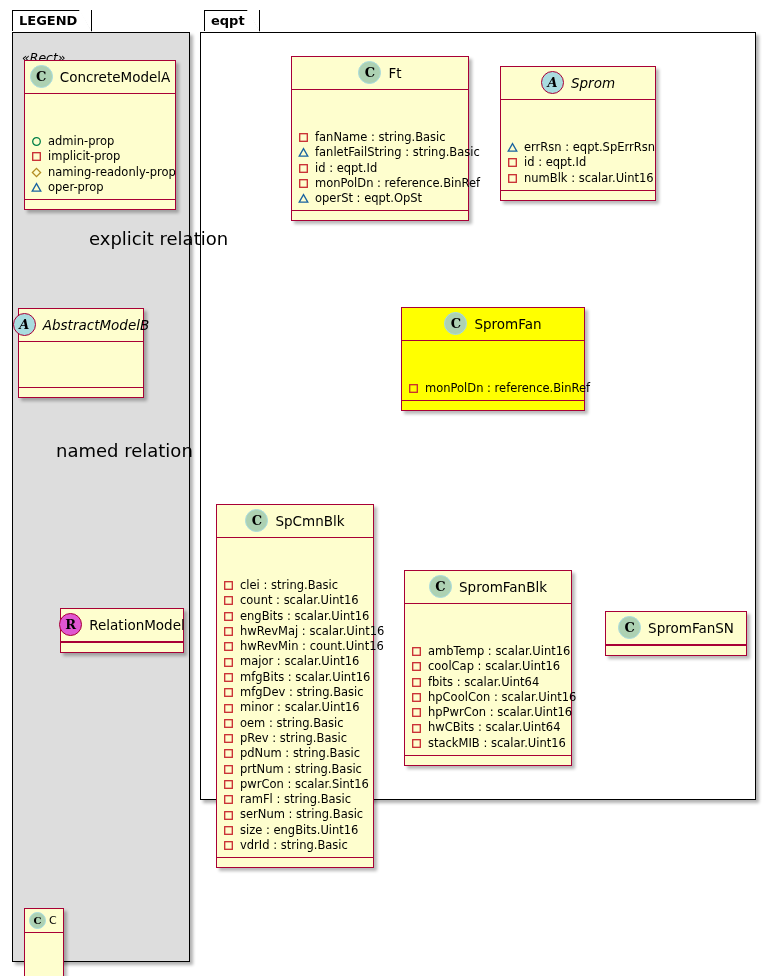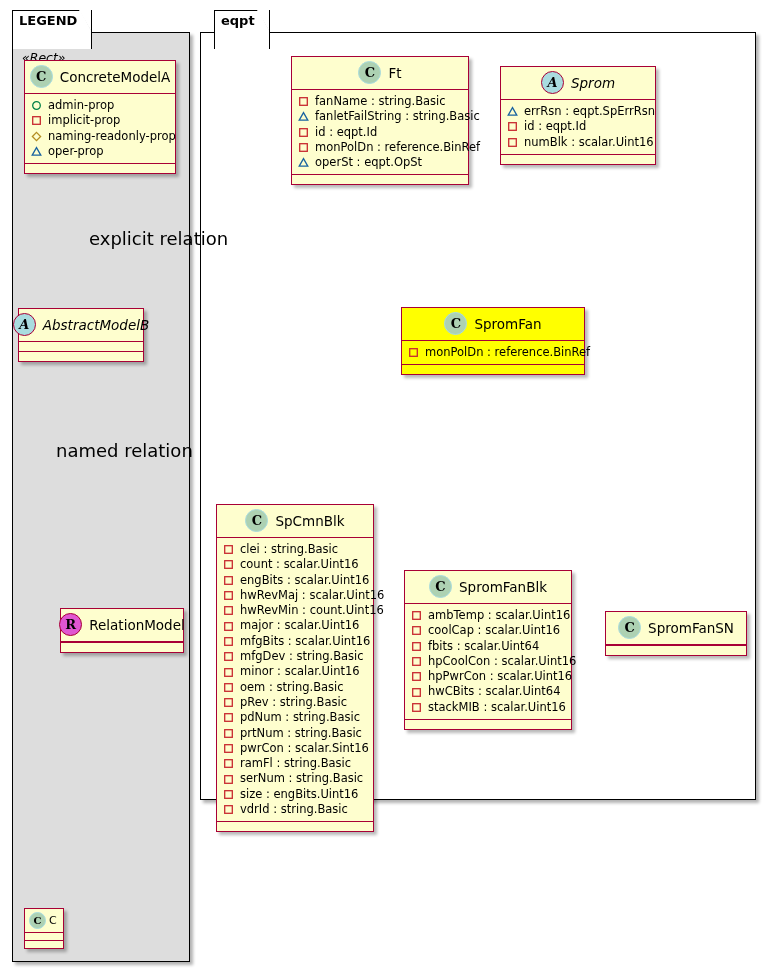--- a/index.html
+++ b/index.html
@@ -36,21 +36,21 @@
     left: 200px; top: 32px;
     width: 556px; height: 768px;
     background: #FFFFFF;
   }
   .pkg-tab {
     position: absolute;
     box-sizing: border-box;
     border: 1px solid #000000;
     border-bottom: none;
     background: #FFFFFF;
-    height: 39px;
+    height: 21px;
     line-height: 20px;
     padding: 0 14px 0 6px;
     font-size: 13px;
     font-weight: bold;
     color: #000000;
     white-space: nowrap;
   }
   .pkg-tab::after {
     content: "";
     position: absolute;
@@ -62,21 +62,21 @@
   .pkg-tab::before {
     content: "";
     position: absolute;
     right: 0px; top: -1px;
     width: 0; height: 0;
     border-left: 12px solid transparent;
     border-top: 21px solid #FFFFFF;
     z-index: 1;
   }
   .tab-legend { left: 12px; top: 10px; }
-  .tab-eqpt   { left: 214px; top: 10px; }
+  .tab-eqpt   { left: 204px; top: 10px; }
 
   
   .cls {
     position: absolute;
     box-sizing: border-box;
     background: #FEFECE;
     border: 1.4px solid #A80036;
     box-shadow: 3px 3px 3px rgba(0,0,0,0.28);
   }
   .cls.highlight { background: #FFFF00; }
@@ -92,20 +92,21 @@
   }
   .cls-title.small { font-size: 11px; padding: 3px 4px; gap: 3px; justify-content: flex-start; }
   .cls-title .tname { font-weight: normal; }
   .cls-title .tname.abstract { font-style: italic; }
   .cls-sep {
     height: 0;
     border-top: 1.4px solid #A80036;
   }
   .cls-attrs {
     padding: 4px 6px 4px 6px;
+    margin-top: 36px;
   }
   .cls-attrs.empty { height: 9px; padding: 0; }
   .attr {
     display: flex;
     align-items: center;
     gap: 6px;
     font-size: 11.5px;
     line-height: 15.3px;
     color: #000000;
     white-space: nowrap;

